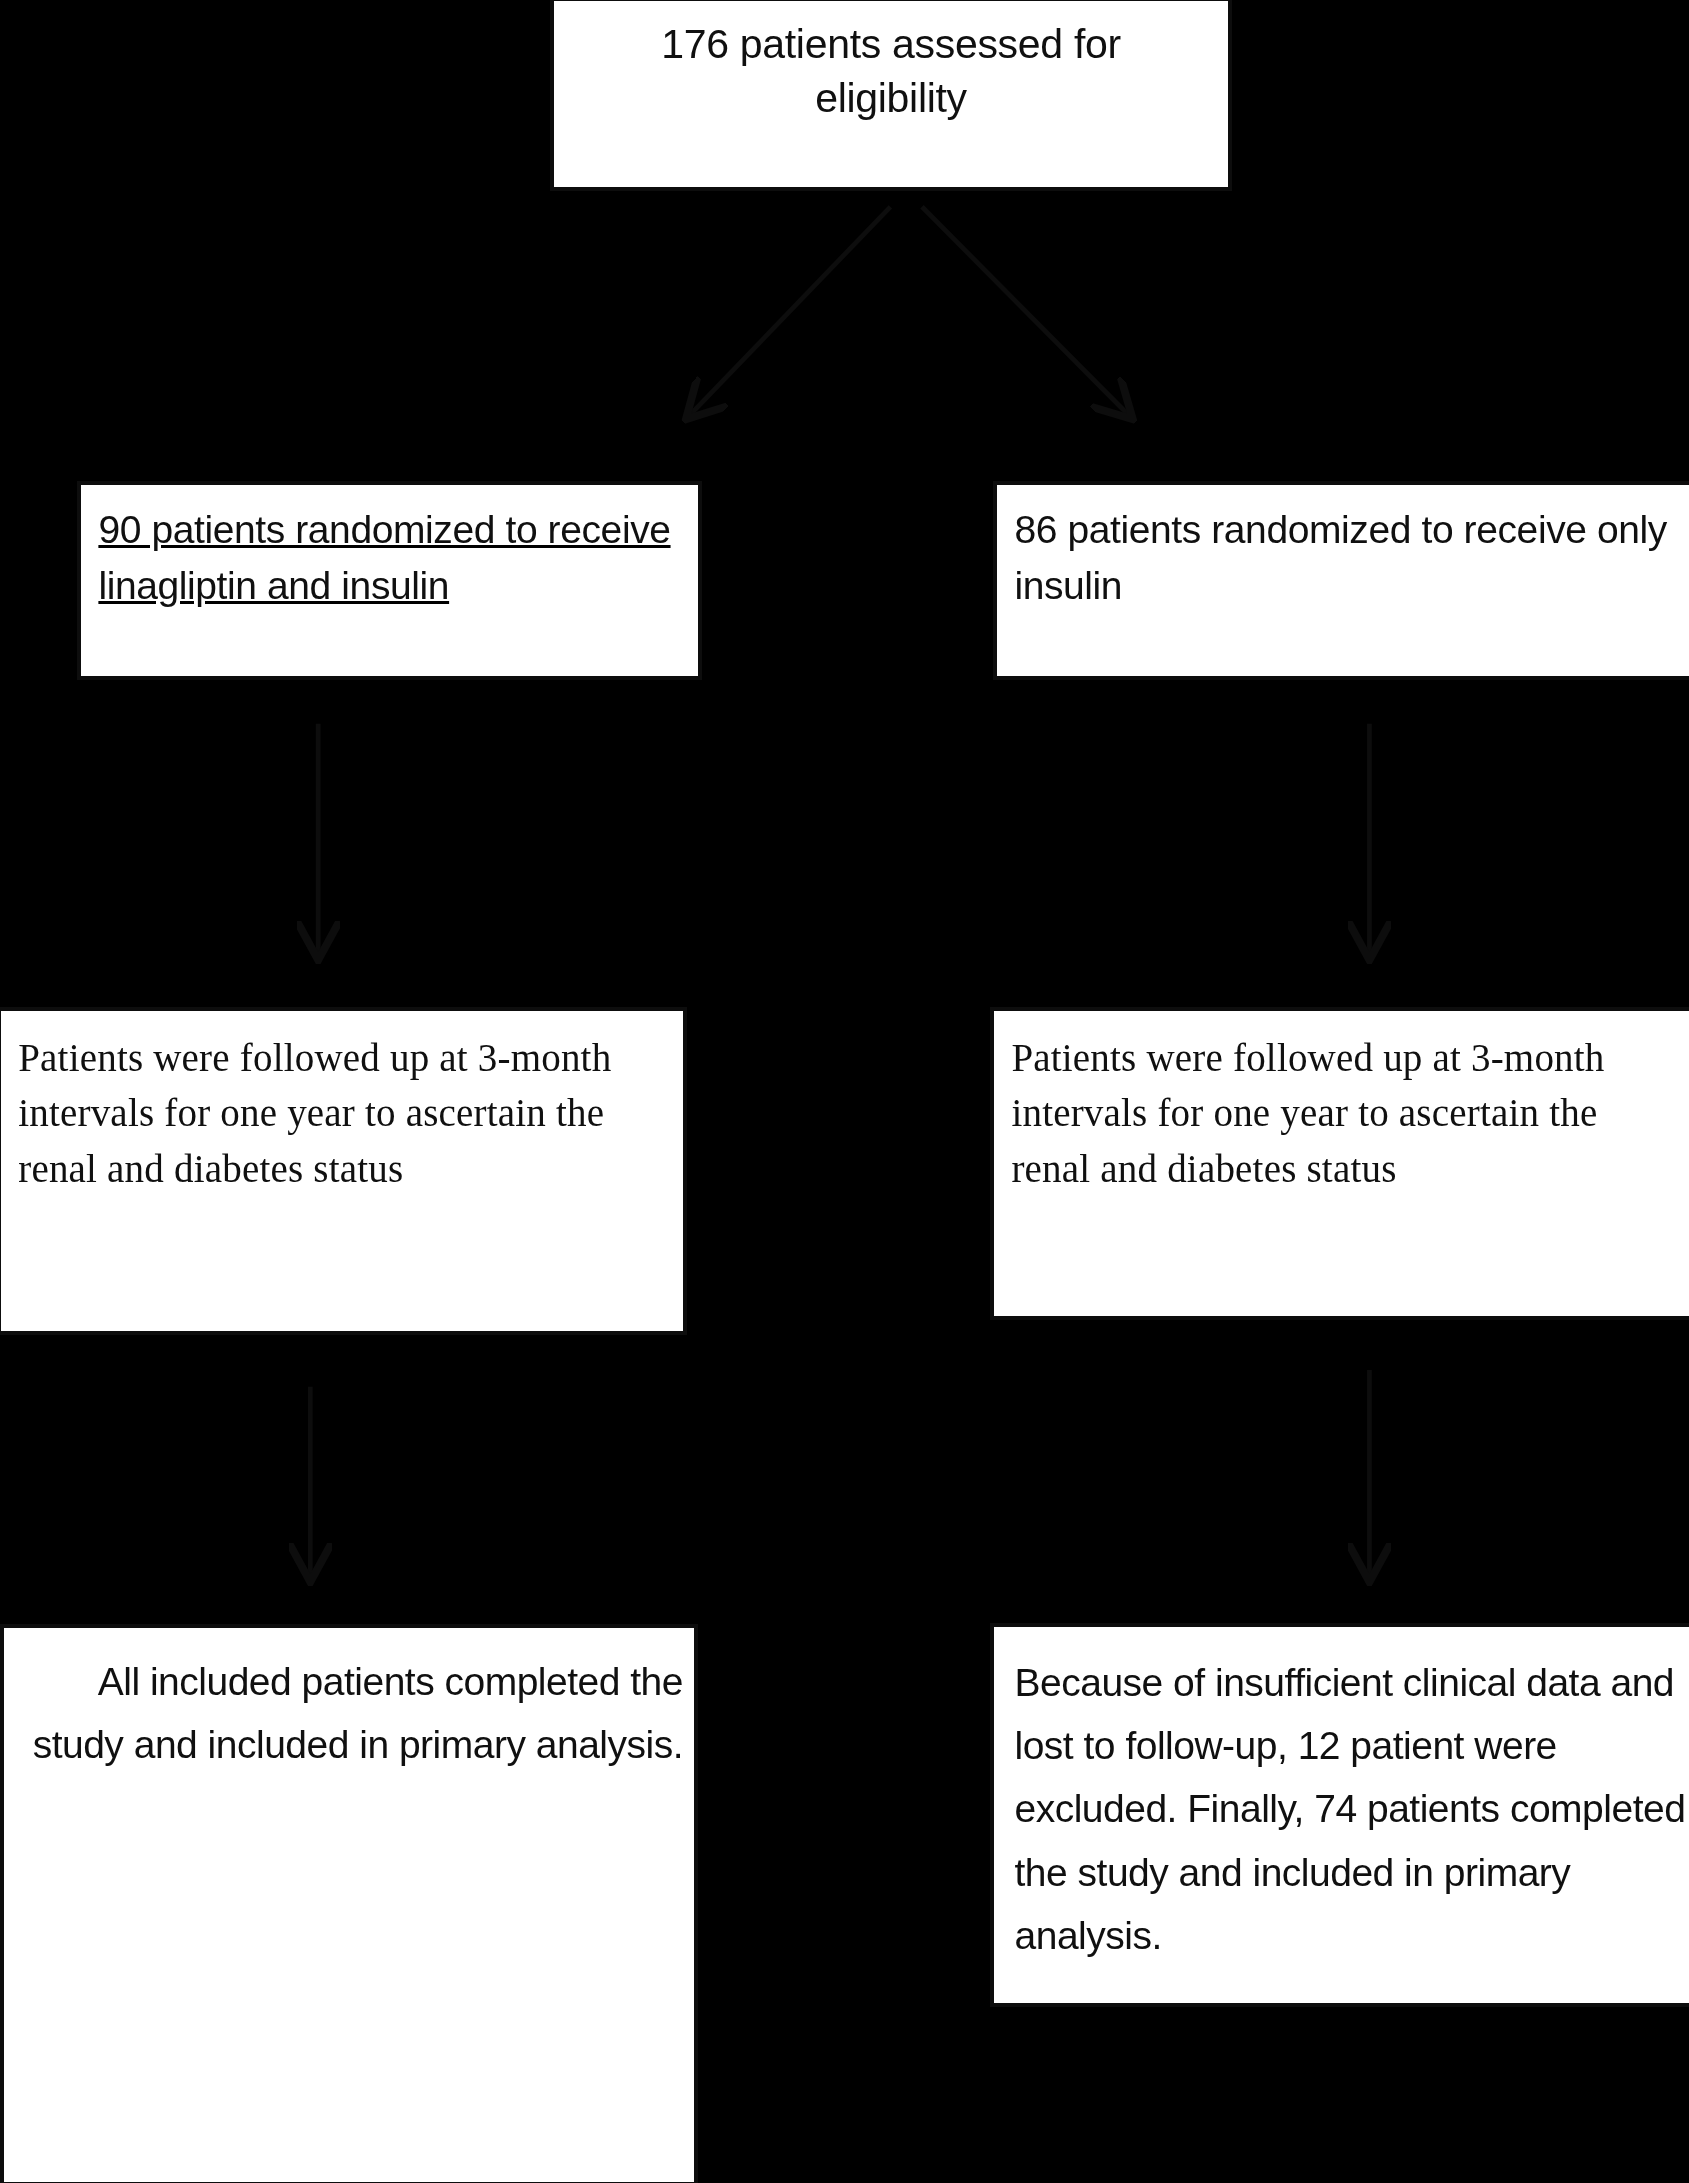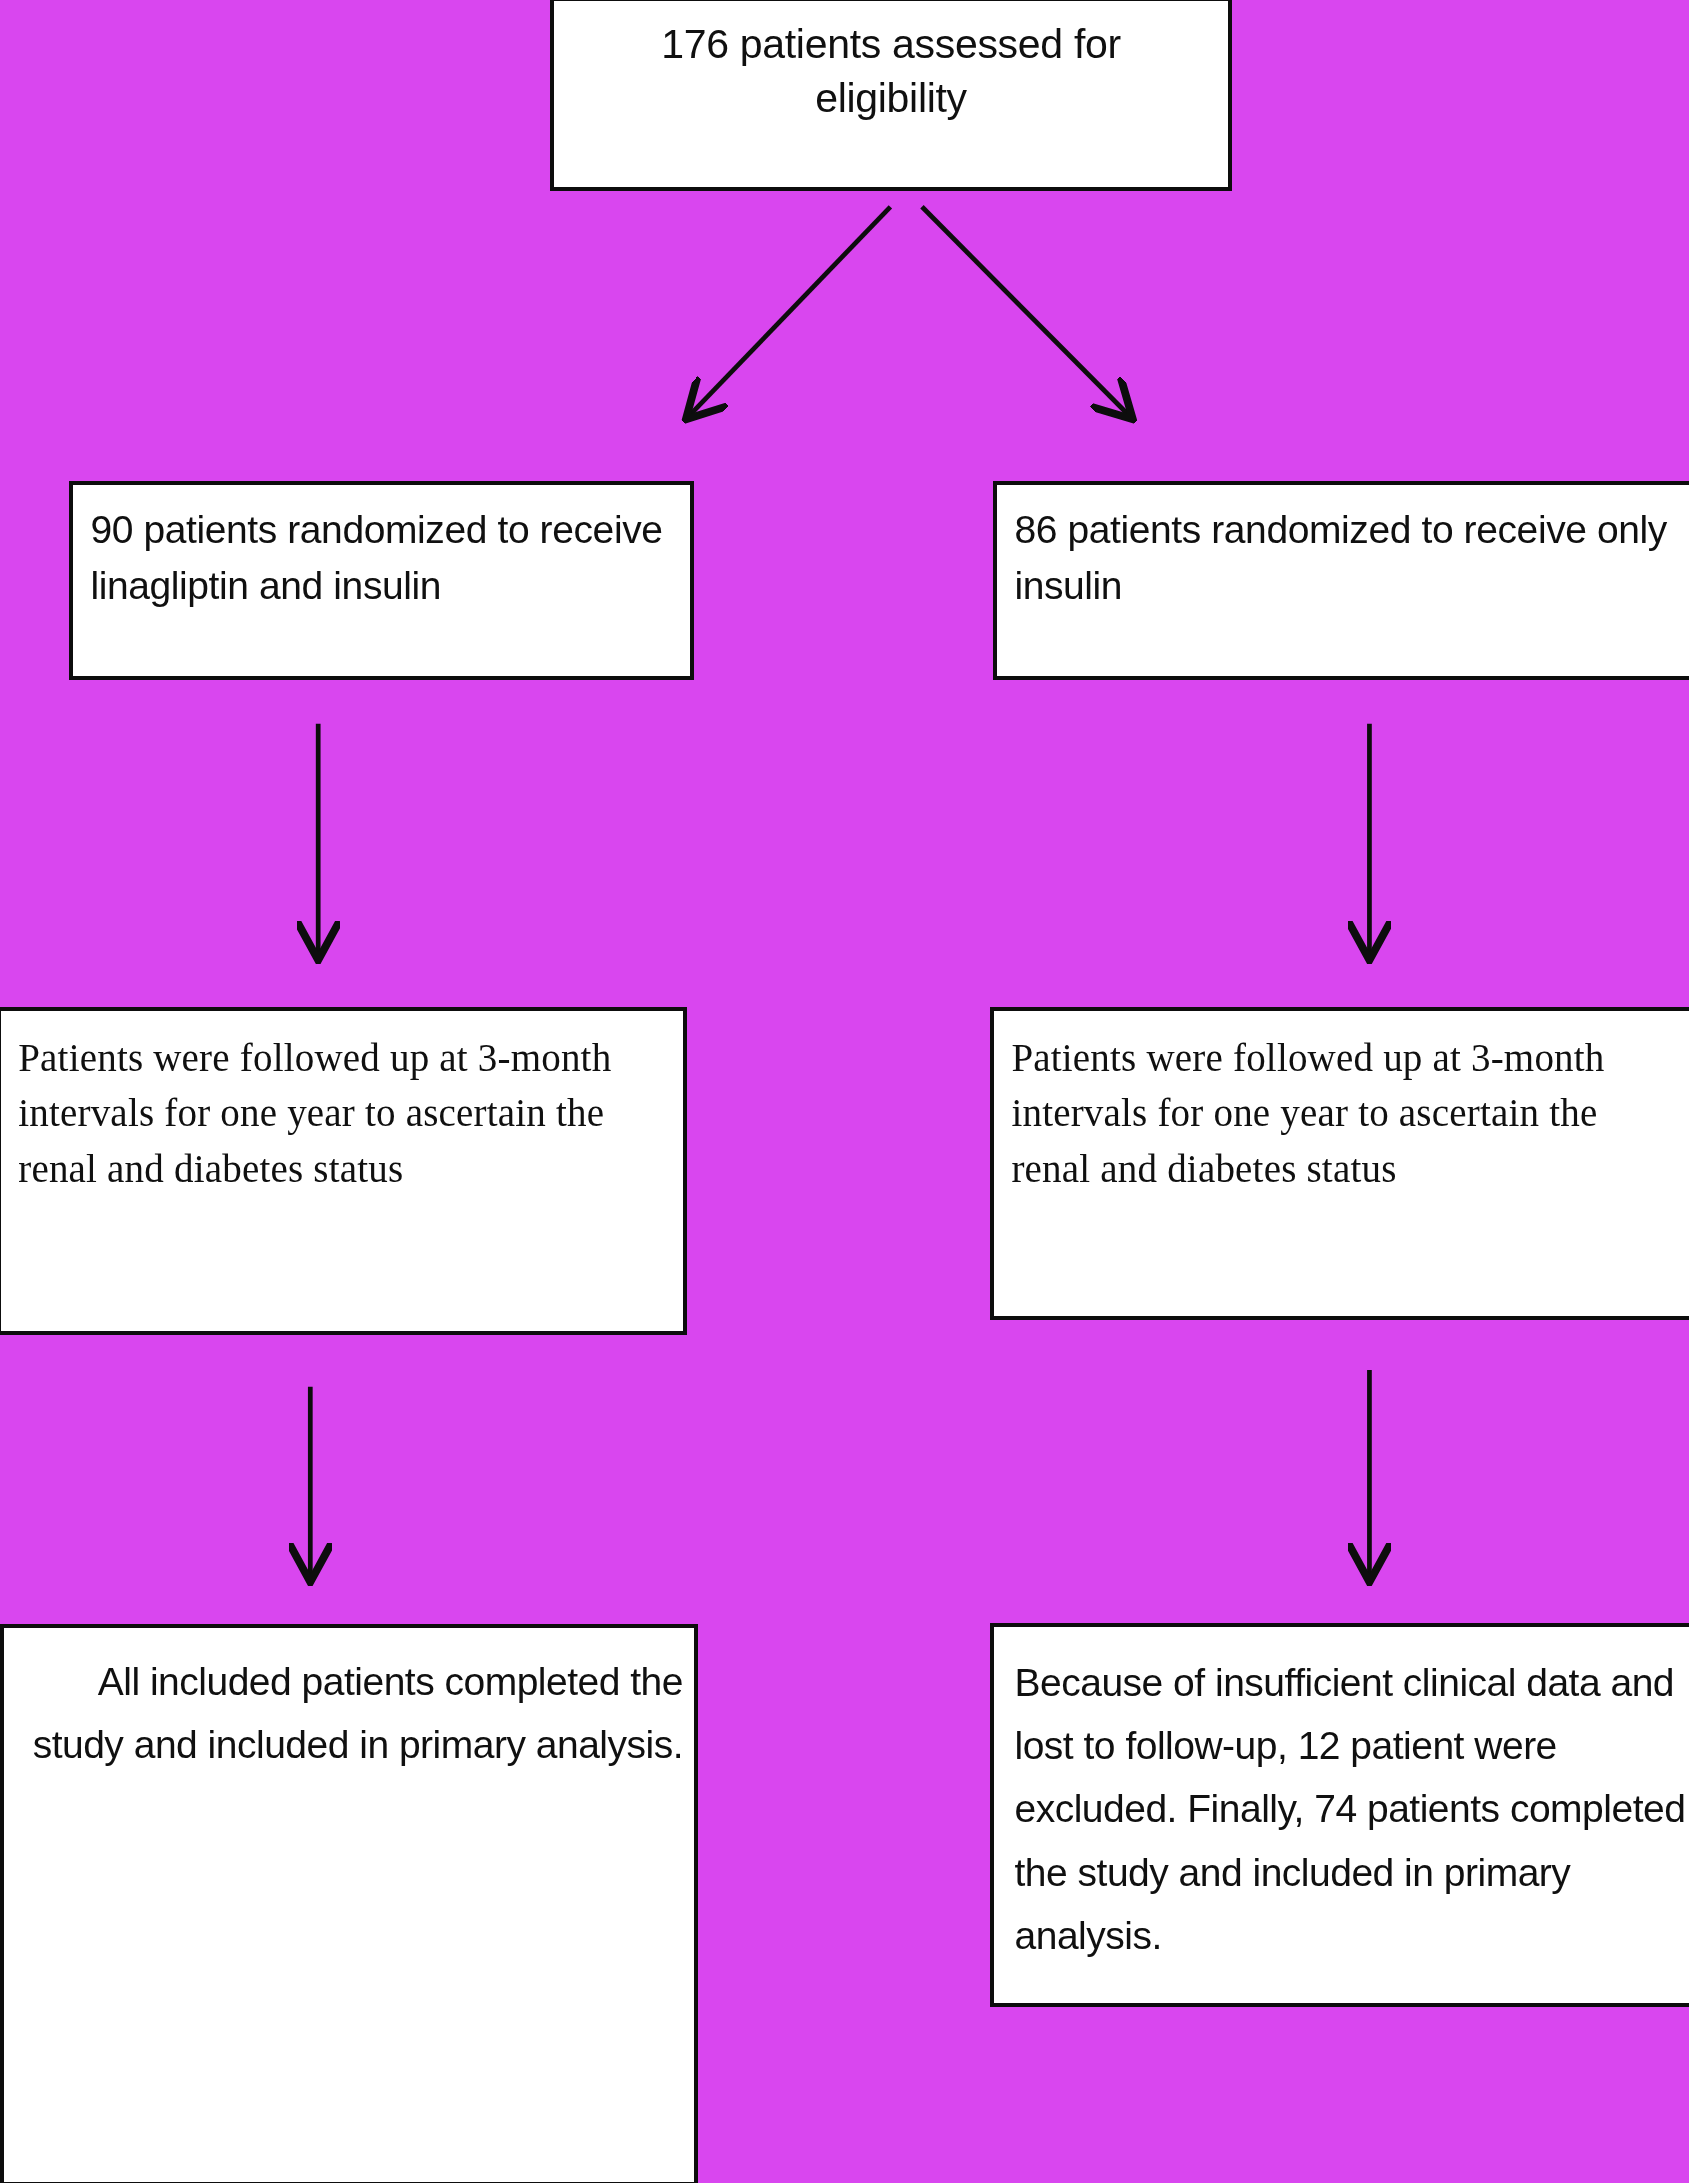--- a/index.html
+++ b/index.html
@@ -5,21 +5,21 @@
 <style>
   html, body {
     margin: 0;
     padding: 0;
     background: #ffffff;
   }
   #canvas {
     position: relative;
     width: 1690px;
     height: 2183px;
-    background: #d946ef;
+    background: #000000;
     overflow: hidden;
     font-family: "Liberation Sans", sans-serif;
   }
   .node-box {
     position: absolute;
     box-sizing: border-box;
     border: 4px solid #0d0d0d;
     background: #ffffff;
     display: flex;
     flex-direction: column;
@@ -44,21 +44,21 @@
     font-size: 41px;
     line-height: 1.30;
     letter-spacing: -0.3px;
     padding: 17.4px 47px 0 47px;
   }
   
   .rand-box {
     top: 481px;
     height: 199px;
   }
-  #box-rand-left  { left: 69px;  width: 625px; }
+  #box-rand-left  { left: 77px;  width: 625px; text-decoration: underline; }
   #box-rand-right { left: 993px; width: 710px; }
   .rand-box .node-text {
     font-family: "Liberation Sans", sans-serif;
     font-size: 39px;
     line-height: 1.42;
     letter-spacing: -0.4px;
     text-align: left;
     padding: 17.4px 0 0 17.4px;
   }
   

